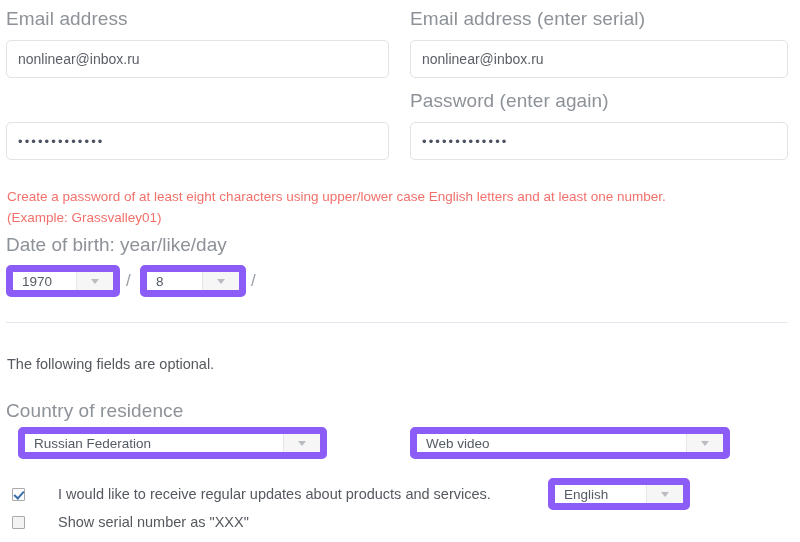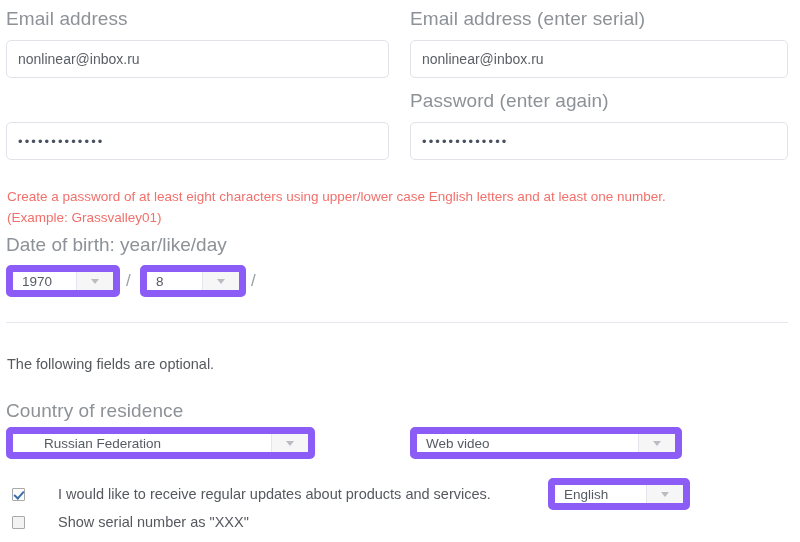--- a/index.html
+++ b/index.html
@@ -209,28 +209,28 @@
       </span>
   </div>
   <div class="slash" style="left:251px; top:265px;">/</div>
 
 
   <div class="divider" style="left:6px; top:322px; width:782px;"></div>
 
   <div class="plain-text" style="left:7px; top:355px;">The following fields are optional.</div>
 
   <div class="field-label" style="left:6px; top:400px;">Country of residence</div>
-  <div class="sel" style="left:6px; top:427px; width:309px;padding-left:22px;">
+  <div class="sel" style="left:18px; top:427px; width:309px;">
     <span class="sel-value">Russian Federation</span>
     <span class="sel-arrow">
         <i></i>
       </span>
   </div>
 
-  <div class="sel" style="left:410px; top:427px; width:272px;">
+  <div class="sel" style="left:410px; top:427px; width:320px;">
     <span class="sel-value">Web video</span>
     <span class="sel-arrow">
         <i></i>
       </span>
   </div>
 
   <div class="cbrow" style="left:12px; top:484px;">
     <span class="cbox checked"></span>
     <span class="cblabel">I would like to receive regular updates about products and services.</span>
   </div>

